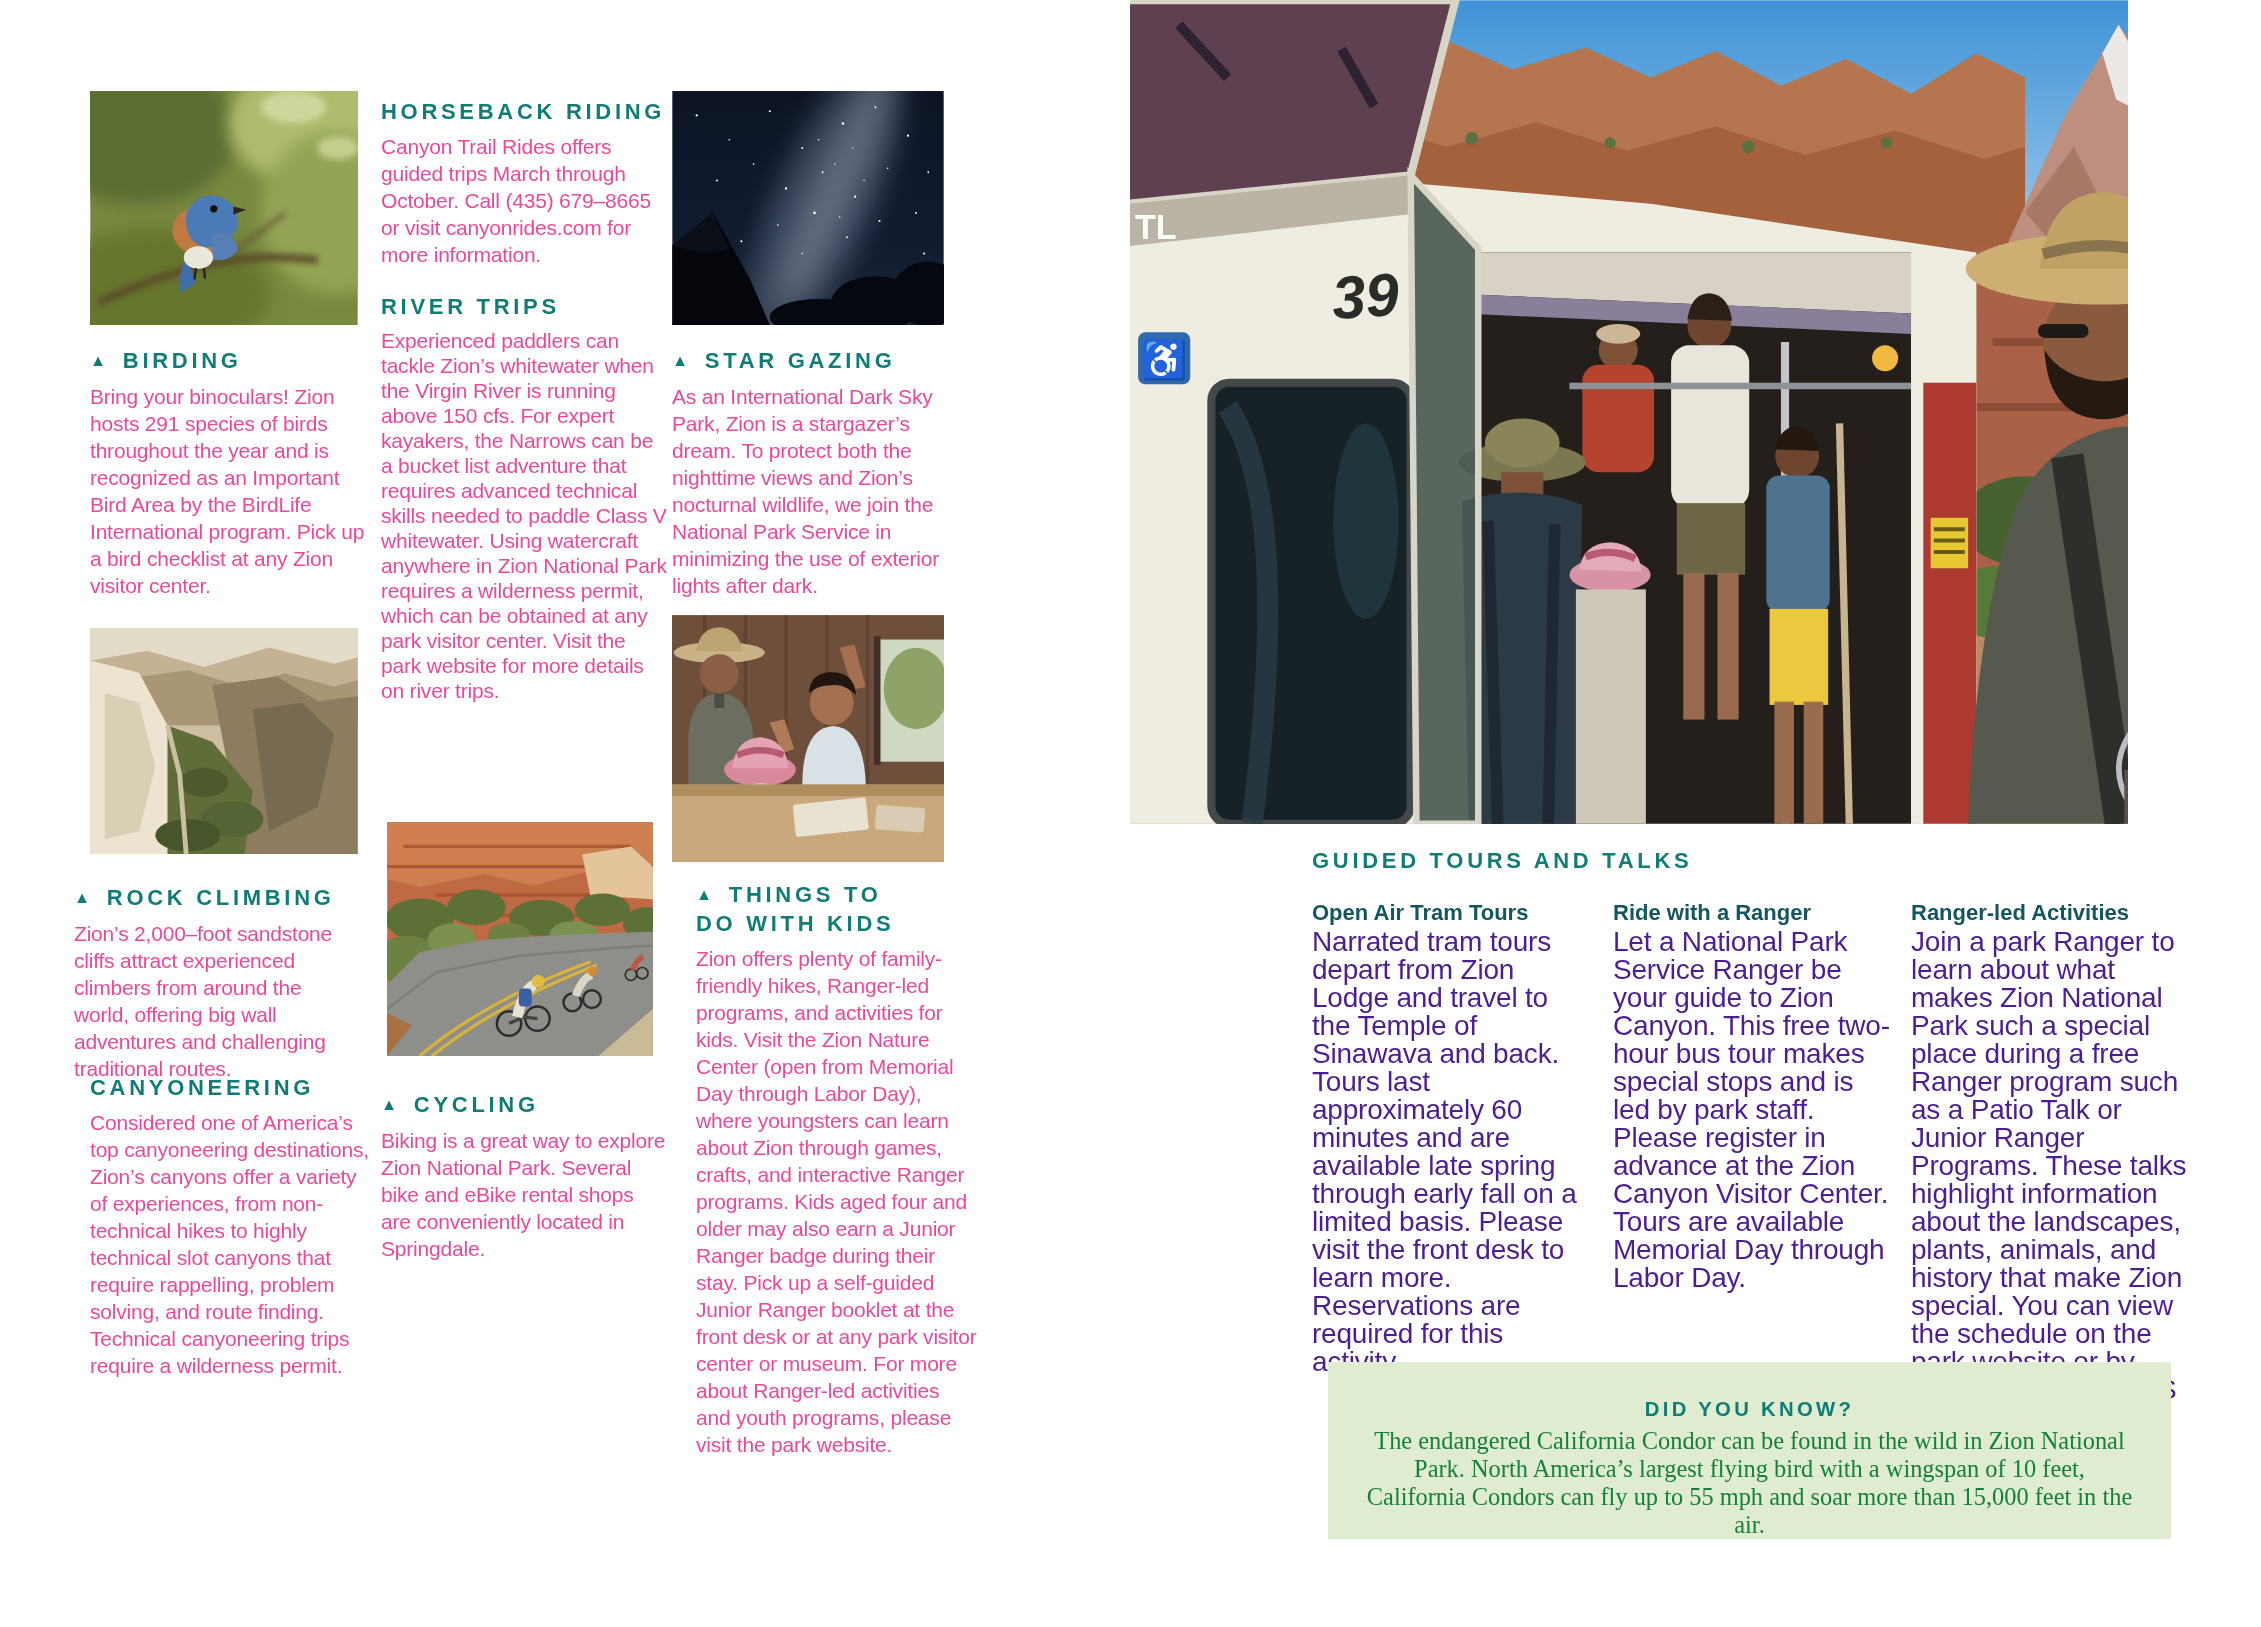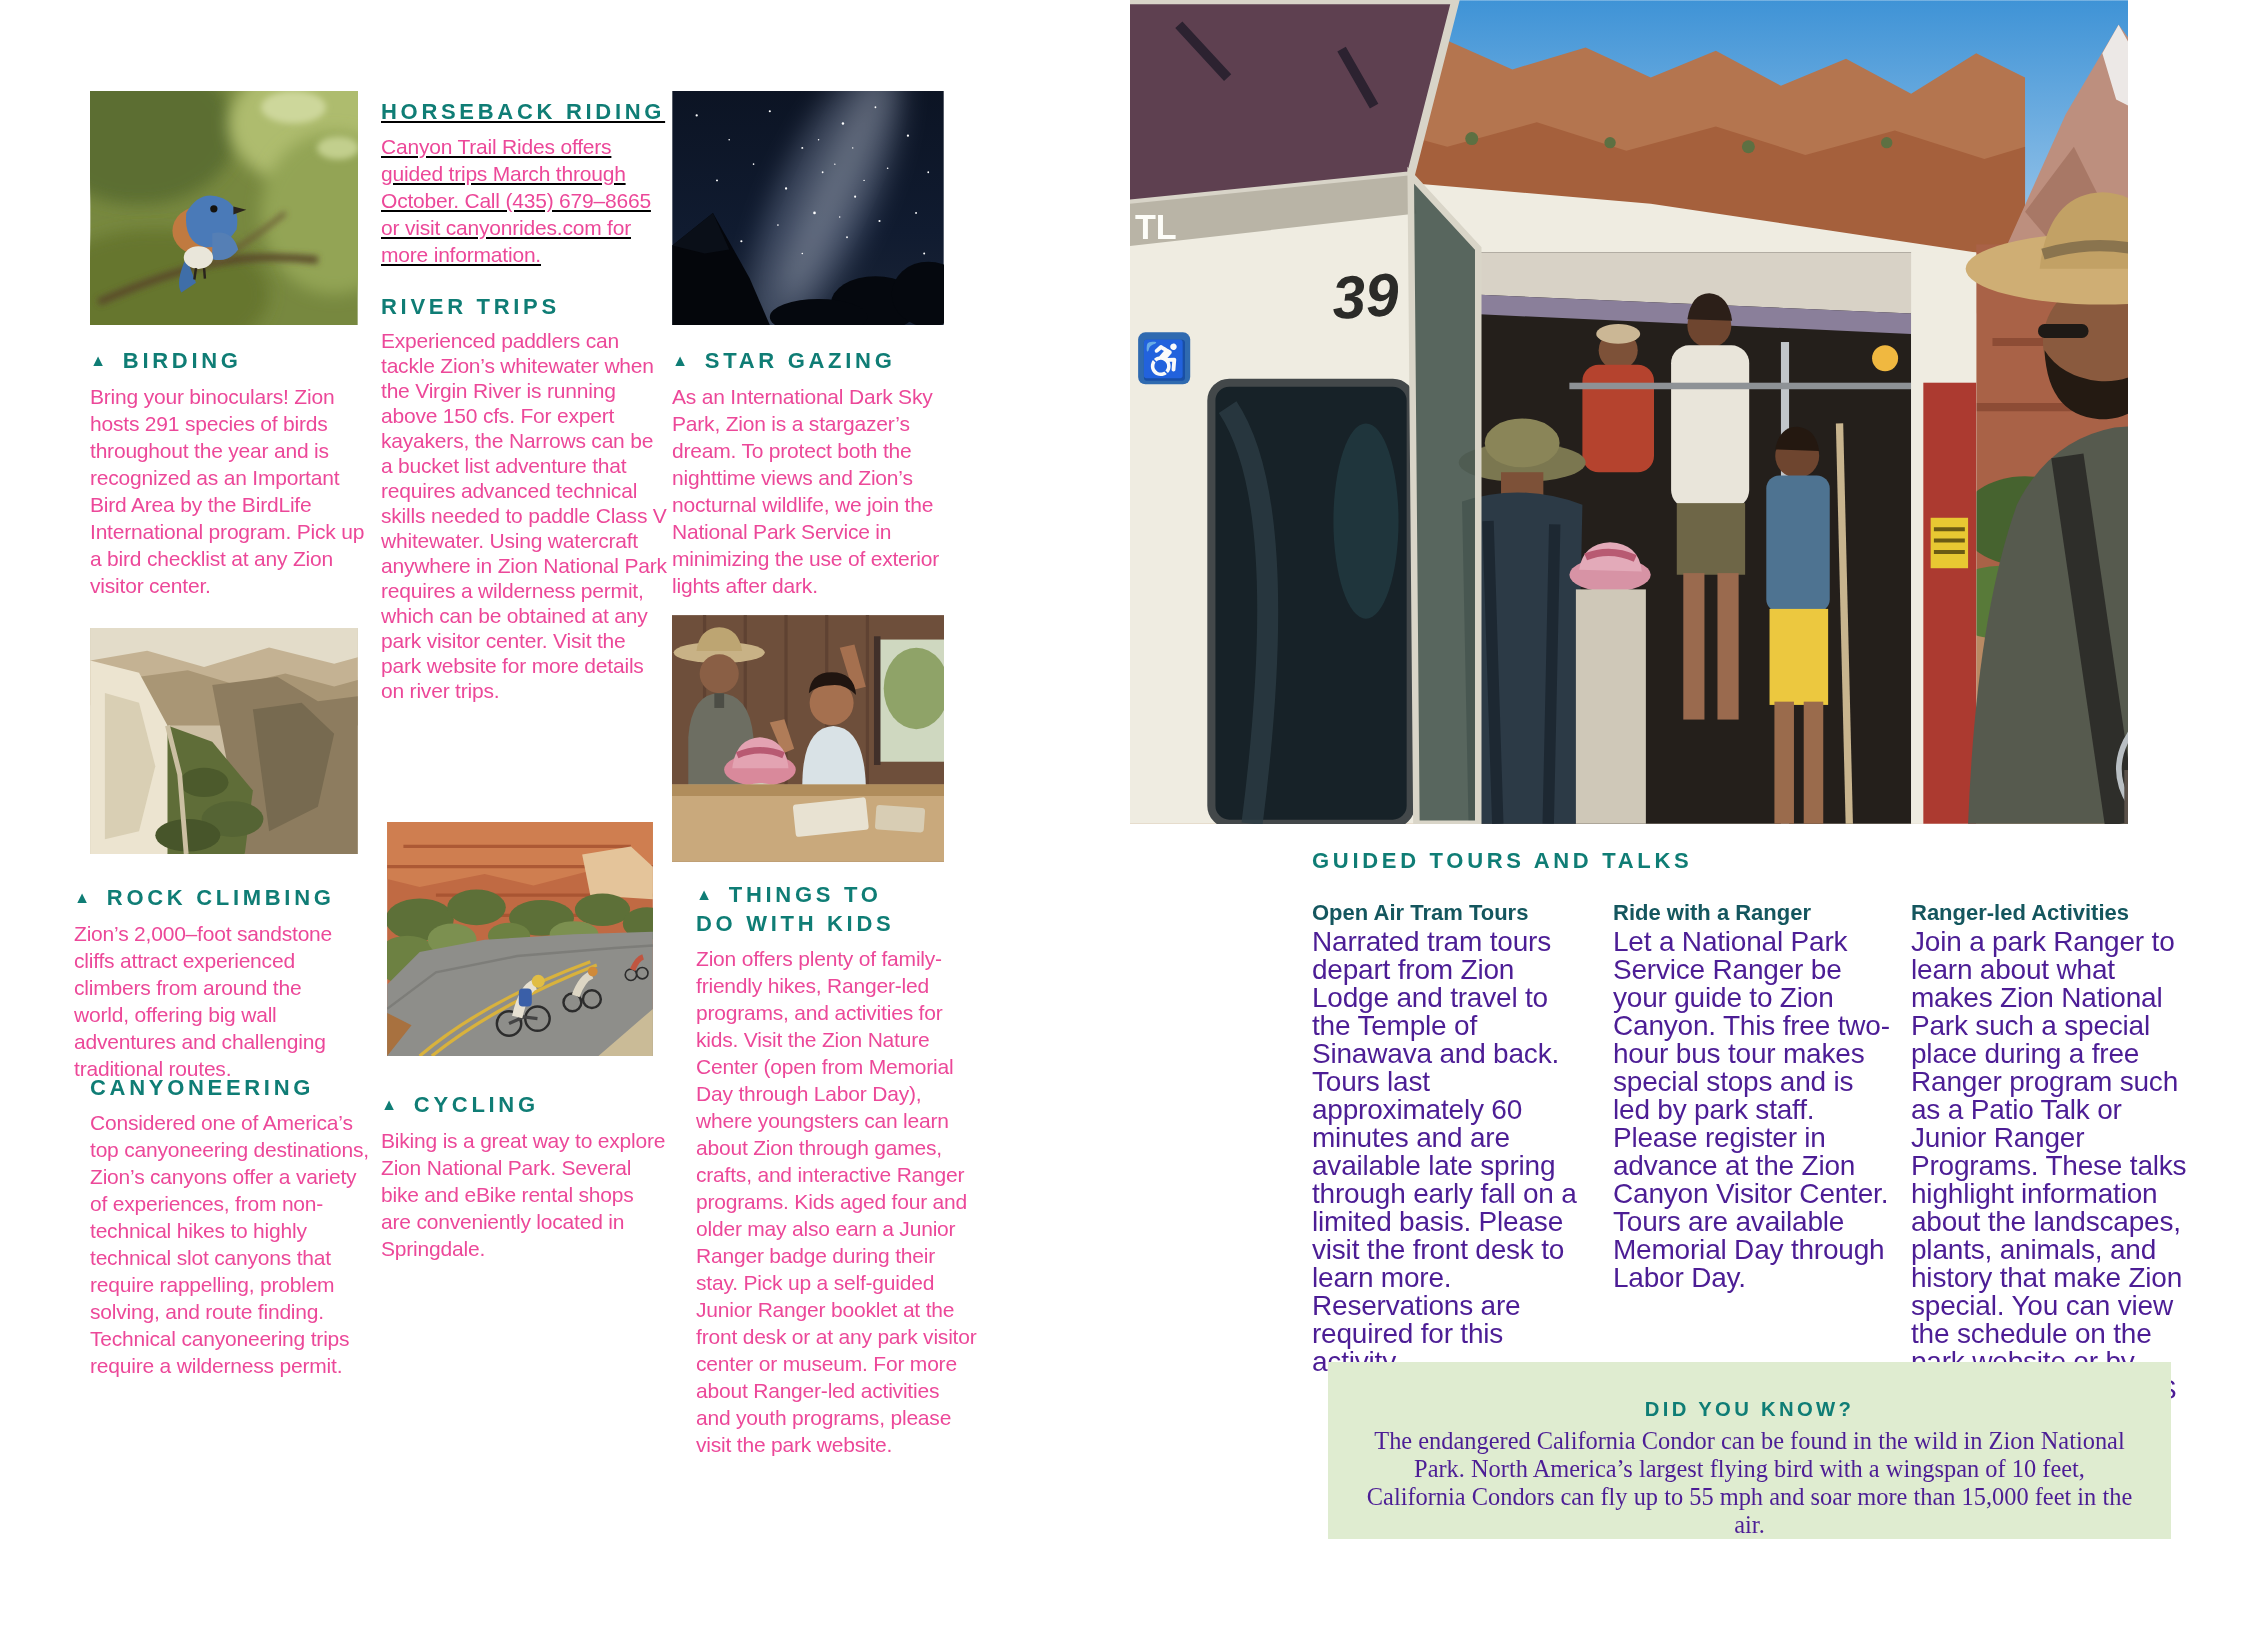--- a/index.html
+++ b/index.html
@@ -10,21 +10,21 @@
   .sec{position:absolute;}
   .sec-title{color:#0f7d75;font-weight:700;font-size:22px;letter-spacing:3.7px;
              line-height:28px;margin:0;}
   .tri{display:inline-block;font-size:16.3px;margin-right:13px;transform:translateY(-1.6px);}
   .sec-body{color:#ec4899;font-size:21px;letter-spacing:-0.2px;line-height:27px;margin-top:7.3px;}
   .sub-title{color:#14565e;font-weight:700;font-size:22px;line-height:28px;}
   .sub-body{color:#4c1d95;font-size:28px;letter-spacing:-0.2px;line-height:28px;margin-top:1px;}
   .dyk{position:absolute;left:1328px;top:1362px;width:843px;height:177px;background:#dfecd0;}
   .dyk-head{color:#0f7d75;font-weight:700;font-size:20.3px;letter-spacing:3.3px;
             text-align:center;padding-top:36px;}
-  .dyk-body{font-family:"Liberation Serif","DejaVu Serif",serif;color:#4c1d95;
+  .dyk-body{font-family:"Liberation Serif","DejaVu Serif",serif;color:#15803d;
             font-size:24.4px;line-height:28px;text-align:center;margin:5.7px auto 0;width:773px;}
 </style>
 </head>
 <body>
 
 <div class="page">
 
   <div class="ph" style="left:90px;top:91px;width:268px;height:234px;">
     <svg width="268" height="234" viewBox="0 0 329 288">
       <defs>
@@ -84,21 +84,21 @@
   <div class="sec" style="left:74px;top:884px;width:281px;">
     <h3 class="sec-title"><span class="tri">▲</span><span>ROCK CLIMBING</span></h3>
     <div class="sec-body">Zion’s 2,000–foot sandstone cliffs attract experienced climbers from around the world, offering big wall adventures and challenging traditional routes.</div>
   </div>
 
   <div class="sec" style="left:90px;top:1074px;width:281px;">
     <h3 class="sec-title"><span>CANYONEERING</span></h3>
     <div class="sec-body">Considered one of America’s top canyoneering destinations, Zion’s canyons offer a variety of experiences, from non-technical hikes to highly technical slot canyons that require rappelling, problem solving, and route finding. Technical canyoneering trips require a wilderness permit.</div>
   </div>
 
-  <div class="sec" style="left:381px;top:98px;width:287px;text-decoration:underline;">
+  <div class="sec" style="left:381px;top:98px;width:287px;">
     <h3 class="sec-title"><span>HORSEBACK RIDING</span></h3>
     <div class="sec-body">Canyon Trail Rides offers guided trips March through October. Call (435) 679–8665 or visit canyonrides.com for more information.</div>
   </div>
 
   <div class="sec" style="left:381px;top:293px;width:287px;">
     <h3 class="sec-title"><span>RIVER TRIPS</span></h3>
     <div class="sec-body" style="line-height:25px;">Experienced paddlers can tackle Zion’s whitewater when the Virgin River is running above 150 cfs. For expert kayakers, the Narrows can be a bucket list adventure that requires advanced technical skills needed to paddle Class V whitewater. Using watercraft anywhere in Zion National Park requires a wilderness permit, which can be obtained at any park visitor center. Visit the park website for more details on river trips.</div>
   </div>
 
   <div class="ph" style="left:387px;top:822px;width:266px;height:234px;">

